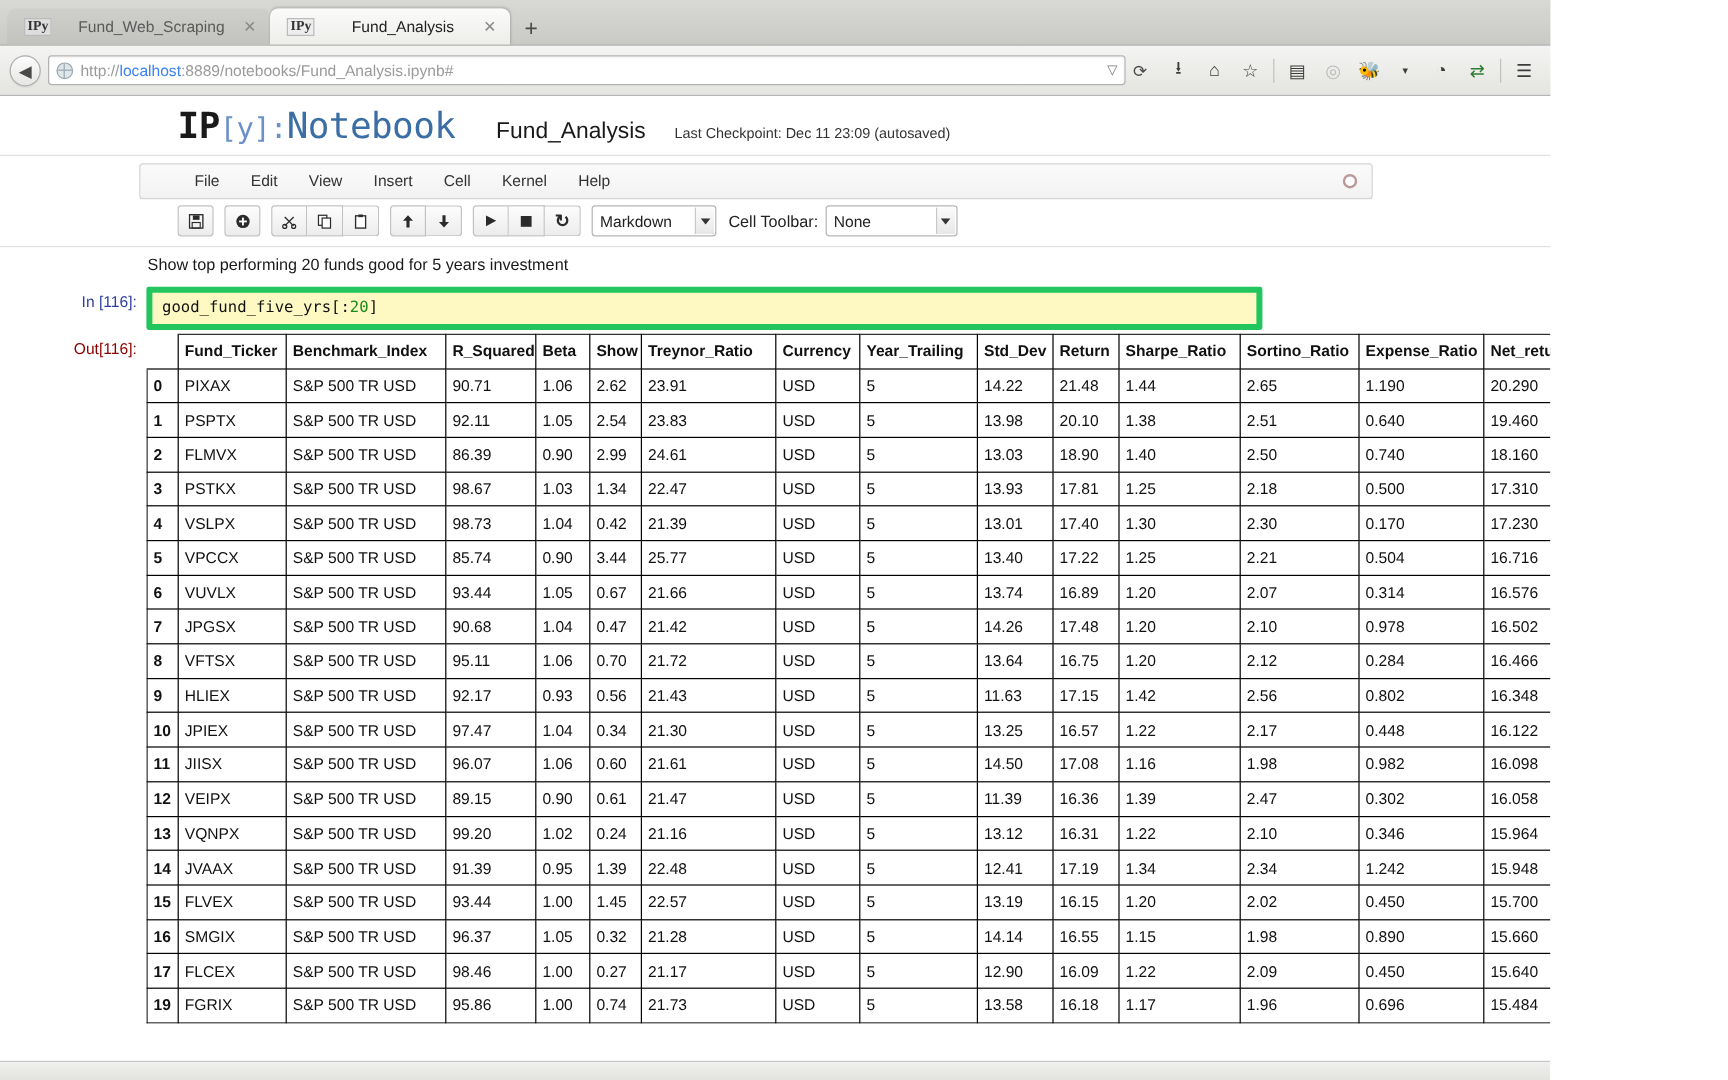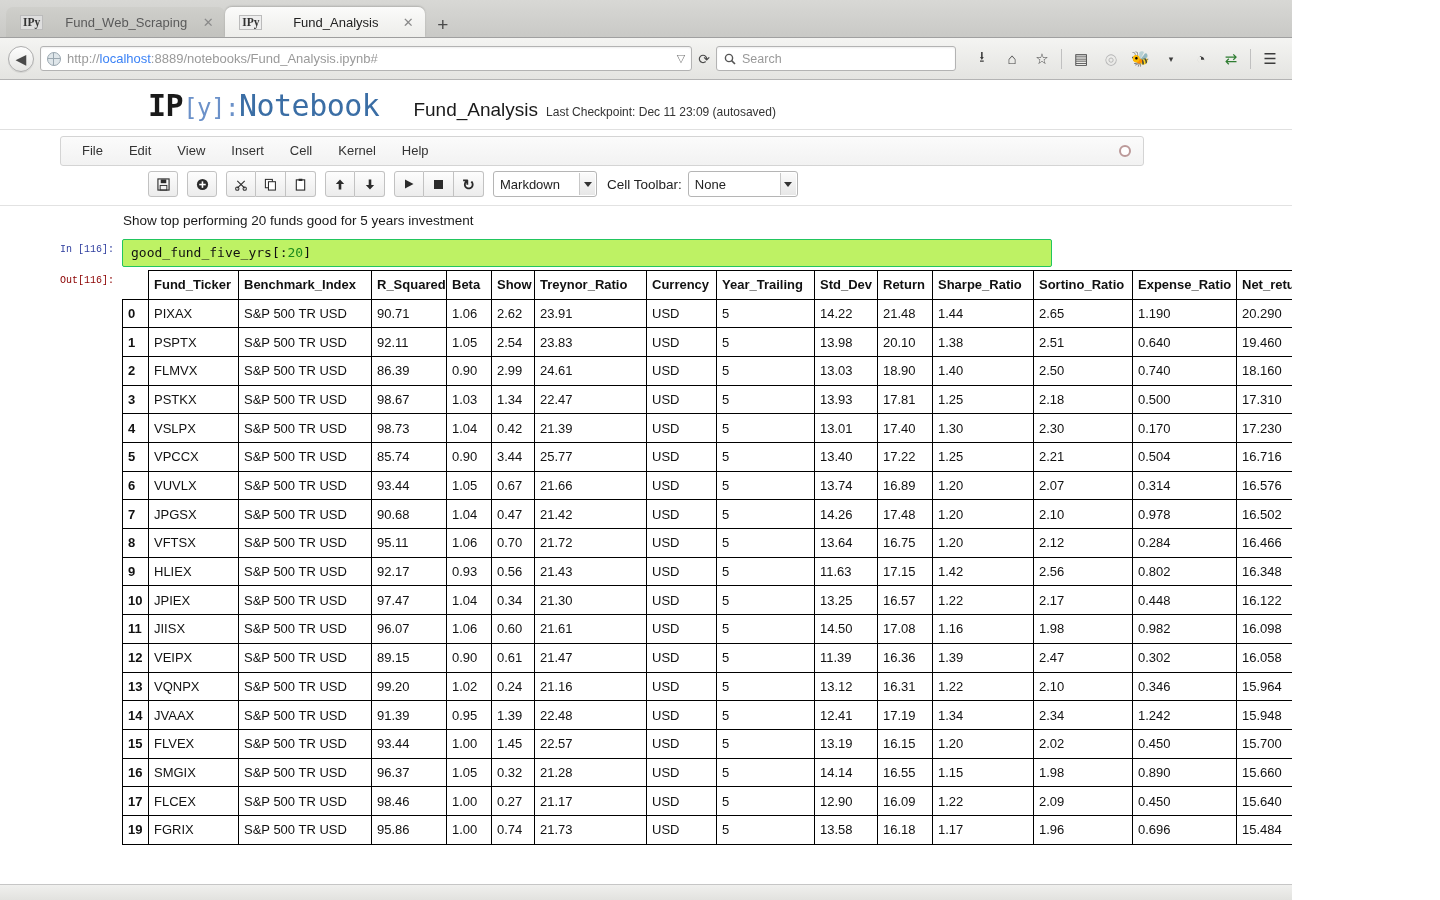--- a/index.html
+++ b/index.html
@@ -142,30 +142,30 @@
     white-space: nowrap;
   }
   .logo .ip { color: #1a1a1a; font-weight: bold; }
   .logo .y  { color: #6b91c9; font-size: 24px; }
   .logo .nb { color: #3b6ea5; }
   .nb-name {
     font-size: 19px; color: #1a1a1a;
     margin-left: 34px;
     font-family: "Liberation Sans", sans-serif;
   }
-  .nb-ckpt { font-size: 12px; color: #333; margin-left: 8px; }
+  .nb-ckpt { font-size: 12px; color: #333; margin-left: 24px; }
 
   .menubar {
-    margin: 6px 148px 0 60px;
+    margin: 6px 148px 0 116px;
     height: 30px;
     background: linear-gradient(to bottom,#fbfbfb,#f2f2f2);
     border: 1px solid #d4d4d4;
     border-radius: 3px;
     display: flex; align-items: center;
-    padding-left: 8px;
+    padding-left: 32px;
     position: relative;
   }
   .menuitem {
     font-size: 13px; color: #333;
     padding: 0 13px; line-height: 28px;
   }
   .kernel-ind {
     position: absolute; right: 12px; top: 50%; transform: translateY(-50%);
     width: 12px; height: 12px; border-radius: 50%;
     border: 2px solid #b99; background: #fff;
@@ -229,31 +229,31 @@
     padding-bottom: 8px;
   }
 
   .code-row { display: flex; align-items: flex-start; margin-bottom: 3px; }
   .prompt {
     width: 122px;
     flex: none;
     text-align: right;
     padding-right: 8px;
     padding-top: 5px;
-    font-family: Liberation Mono, monospace;
-    font-size: 10px;
+    font-family: Liberation Sans, sans-serif;
+    font-size: 13px;
     color: #303F9F;
     white-space: nowrap;
   }
   .prompt.out { color: #8B0000; }
   .input-area {
     flex: 1;
     margin-right: 240px;
-    background: #bef264;
-    border: 1px solid #22c55e;
+    background: #fef9c3;
+    border: 5px solid #22c55e;
     border-radius: 2px;
     padding: 4px 8px;
     font-family: "DejaVu Sans Mono", monospace;
     font-size: 13px;
     color: #111;
     min-height: 24px;
     line-height: 18px;
   }
   .input-area .num { color: #1b8a1b; }
 
@@ -325,27 +325,20 @@
   </div>
 
   <div class="navbar">
     <div class="backbtn">◀</div>
     <div class="urlbar">
       <span class="globe"></span>
       <span class="url"><span>http://</span><b>localhost</b><span>:8889/notebooks/Fund_Analysis.ipynb#</span></span>
       <span class="url-actions">▽</span>
     </div>
     <div class="reload">⟳</div>
-    <div class="searchbar">
-      <svg width="12" height="12" viewBox="0 0 12 12">
-        <circle cx="5" cy="5" r="3.6" fill="none" stroke="#555" stroke-width="1.4"></circle>
-        <line x1="7.6" y1="7.6" x2="11" y2="11" stroke="#555" stroke-width="1.6"></line>
-      </svg>
-      <span class="search-ph">Search</span>
-    </div>
     <div class="navicons">
       <div class="navicon">⭳</div>
       <div class="navicon">⌂</div>
       <div class="navicon">☆</div>
       <div class="vsep"></div>
       <div class="navicon">▤</div>
       <div class="navicon" style="color:#b8b8b8">◎</div>
       <div class="navicon">🐝</div>
       <div class="navicon" style="font-size:9px">▾</div>
       <div class="navicon">◔</div>

